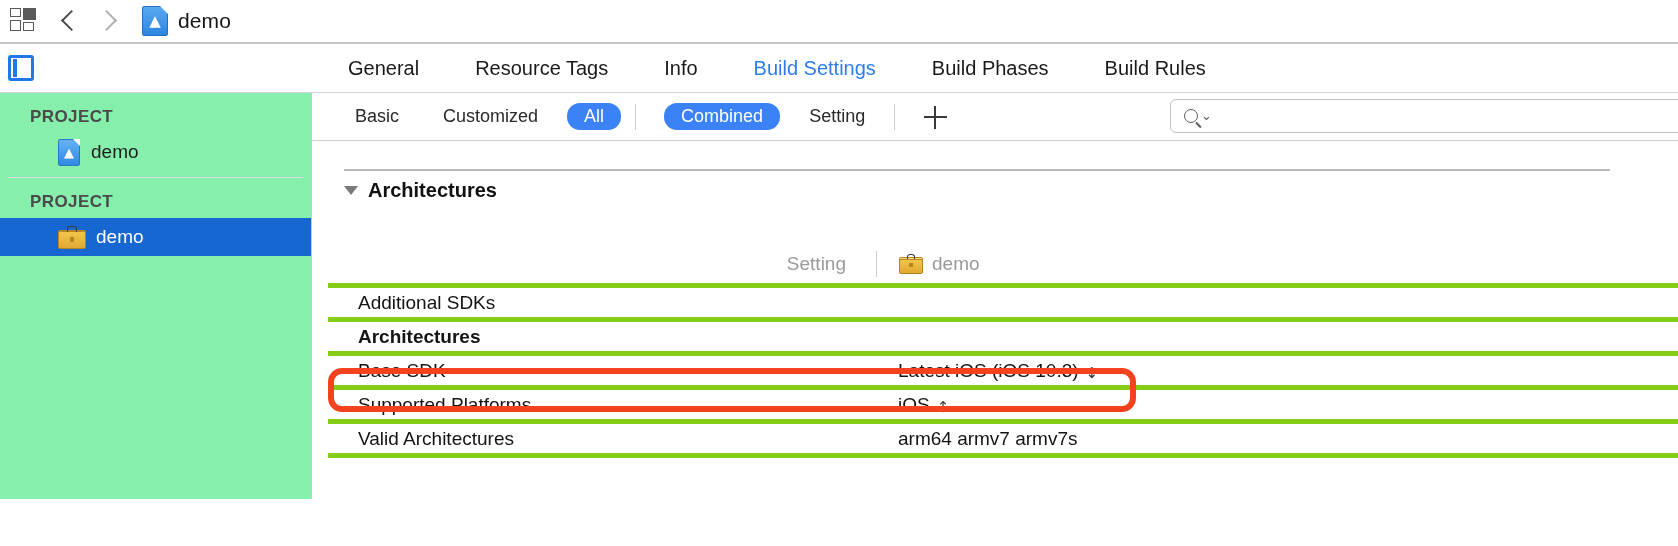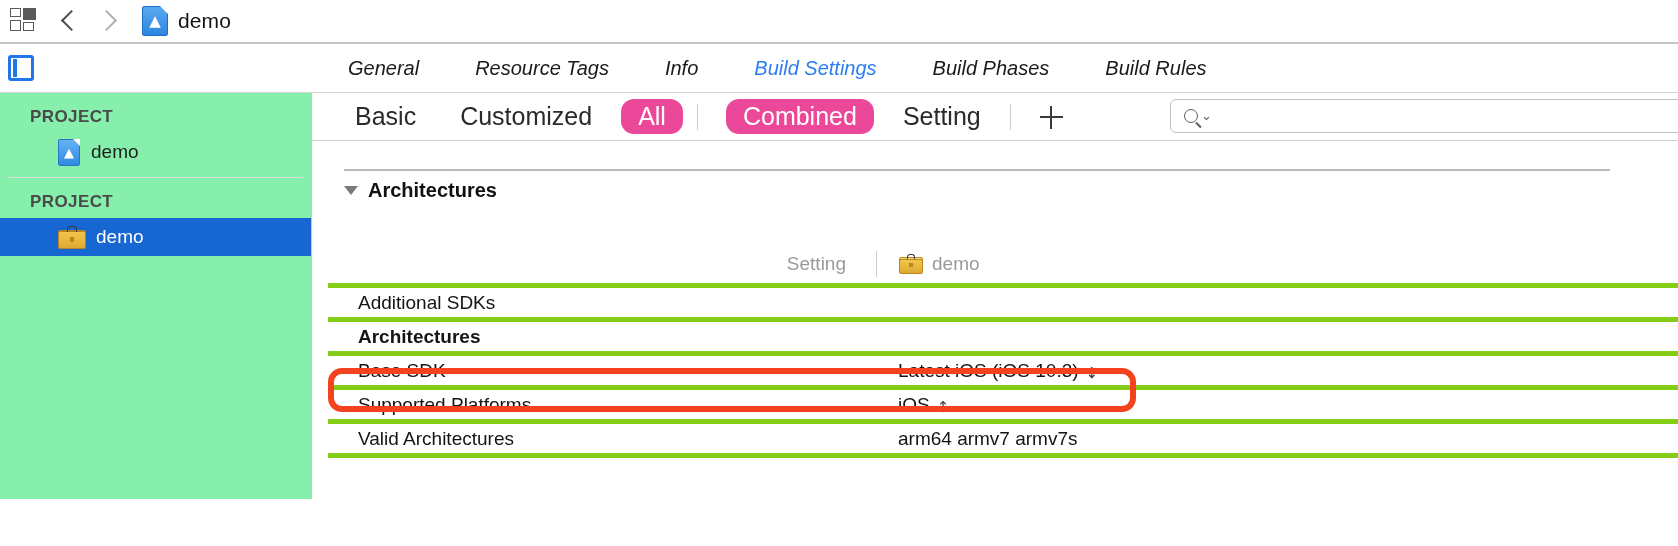--- a/index.html
+++ b/index.html
@@ -71,21 +71,21 @@
     width: 26px; height: 26px; margin-left: 8px;
     border: 3px solid #1f77e8; border-radius: 3px;
     position: relative; background: #ffffff; flex: none;
   }
   .pane-toggle::before {
     content:''; position:absolute; left:2px; top:1px; bottom:1px; width:4px;
     background: #1f77e8;
   }
   .tabs { display: flex; align-items: center; gap: 0; margin-left: 286px; }
   .tab {
-    font-size: 20px; color: #1a1a1a; padding: 0 28px; white-space: nowrap; font-style: italic;
+    font-size: 20px; color: #1a1a1a; padding: 0 28px; white-space: nowrap;
   }
   .tab.active { color: #2b7df0; }
   .tabbar-rule { height: 1px; background: #d4d4d4; }
 
   
   .body { display: flex; height: 406px; }
 
   
   .sidebar {
     width: 312px; flex: none; background: #86efac;
@@ -146,25 +146,25 @@
   .toolbox-icon.sm .latch { left:10px; top:9px; height:4px; }
 
   
   .main { flex: 1; position: relative; background: #ffffff; min-width: 0; }
 
   .filterbar {
     height: 47px; display: flex; align-items: center; background: #ffffff;
     position: relative;
   }
   .filter-item {
-    font-size: 25px; color: #2a2a2a; padding: 3px 15px; border-radius: 13px;
+    font-size: 18px; color: #2a2a2a; padding: 3px 15px; border-radius: 13px;
     margin-left: 14px; white-space: nowrap; text-align: center;
   }
   .filter-item.first { margin-left: 28px; }
-  .filter-item.on { background: #ec4899; color: #ffffff; padding: 3px 17px; }
+  .filter-item.on { background: #3b82f6; color: #ffffff; padding: 3px 17px; }
   .vdiv { width: 1px; height: 26px; background: #cccccc; margin: 0 14px; }
   .plus {
     width: 28px; height: 28px; position: relative; margin-left: 12px;
   }
   .plus::before, .plus::after {
     content:''; position:absolute; background:#3a3a3a;
   }
   .plus::before { left: 13px; top: 3px; width: 2.2px; height: 23px; }
   .plus::after  { top: 13px; left: 3px; height: 2.2px; width: 23px; }
 

